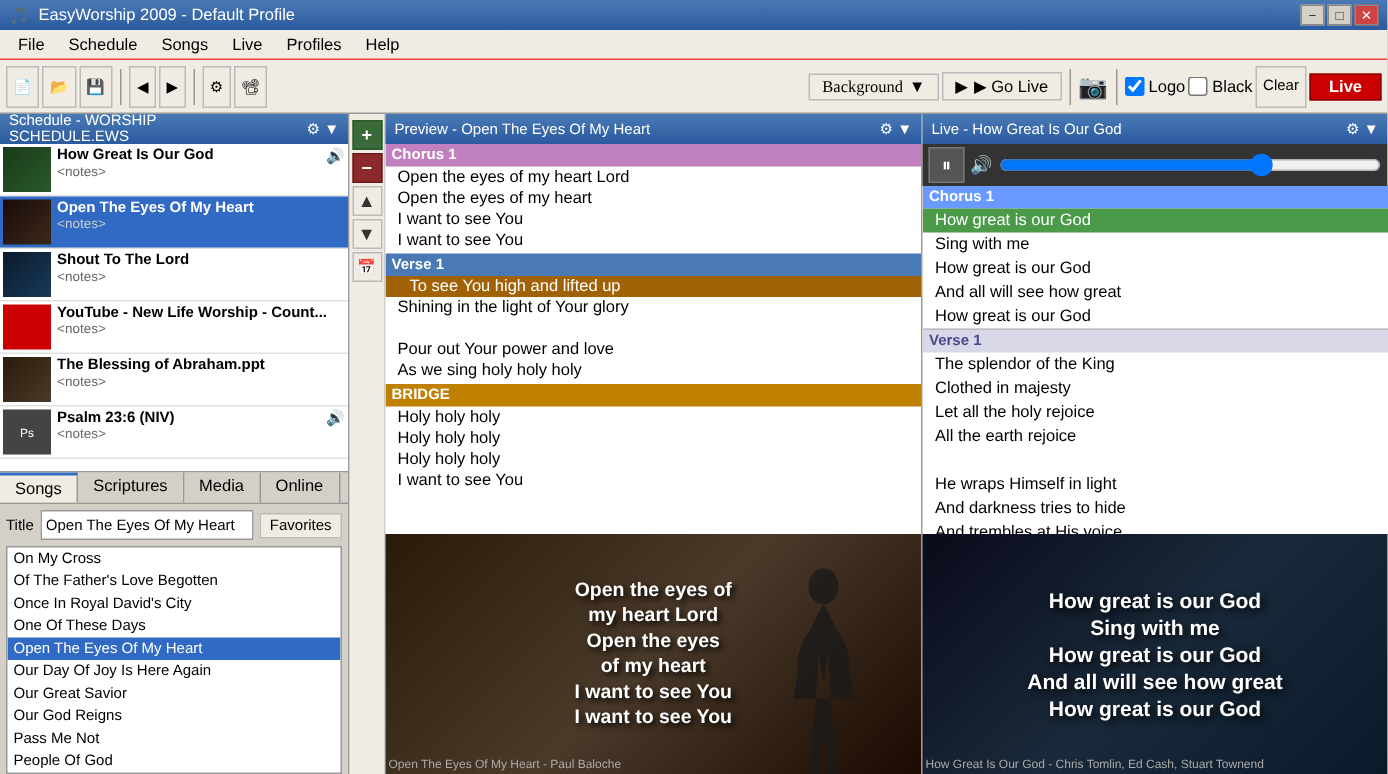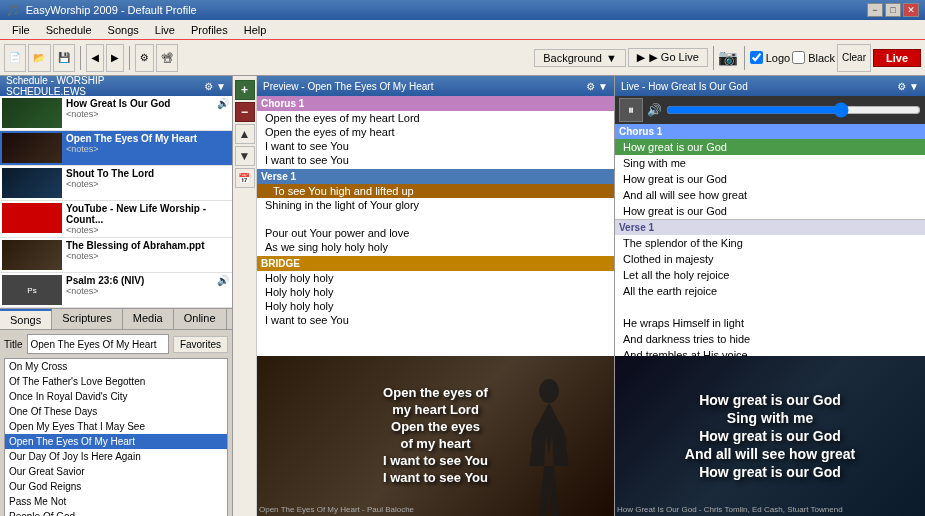--- a/index.html
+++ b/index.html
@@ -13,32 +13,32 @@
 
     
     .menu-bar { background: #f0ece4; height: 20px; display: flex; align-items: center; padding: 0 4px; border-bottom: 1px solid #ef4444; }
     .menu-item { padding: 2px 8px; font-size: 11px; cursor: pointer; }
 
     
     .toolbar { background: #f0ece4; height: 36px; display: flex; align-items: center; padding: 2px 4px; gap: 2px; border-bottom: 1px solid #999; }
     .toolbar-btn { background: #f0ece4; border: 1px solid #bbb; padding: 2px 4px; font-size: 10px; cursor: pointer; height: 28px; display: flex; align-items: center; gap: 2px; }
     .toolbar-sep { width: 1px; background: #999; height: 24px; margin: 0 3px; }
     .toolbar-spacer { flex: 1; }
-    .bg-btn { background: #f0ece4; border: 1px solid #bbb; padding: 2px 8px; font-size: 11px; cursor: pointer; display: flex; align-items: center; gap: 4px; }
+    .bg-btn { background: #f0ece4; border: 1px solid #bbb; padding: 2px 8px; font-size: 11px; cursor: pointer; display: flex; align-items: center; gap: 4px; font-family: Liberation Serif, serif; }
     .go-live-btn { background: #f0ece4; border: 1px solid #bbb; padding: 2px 8px; font-size: 11px; cursor: pointer; display: flex; align-items: center; gap: 4px; }
     .live-btn-red { background: #cc0000; color: white; border: 1px solid #880000; padding: 2px 12px; font-size: 11px; font-weight: bold; cursor: pointer; }
     .checkbox-label { display: flex; align-items: center; gap: 3px; font-size: 11px; }
 
     
     .main-container { display: flex; height: calc(516px - 76px); }
     .panel-header { background: linear-gradient(to bottom, #4a7ab5, #2a5a9f); color: white; height: 20px; display: flex; align-items: center; padding: 0 6px; font-size: 10px; gap: 47px; }
     .panel-header-title { flex: 1; }
     .schedule-item { display: flex; align-items: flex-start; padding: 2px; border-bottom: 1px solid #e0e0e0; cursor: pointer; }
     .schedule-item.selected { background: #316ac5; color: white; }
-    .schedule-thumb { width: 60px; height: 30px; background: #333; flex-shrink: 0; margin-right: 4px; }
+    .schedule-thumb { width: 32px; height: 30px; background: #333; flex-shrink: 0; margin-right: 4px; }
     .schedule-item-info { flex: 1; }
     .schedule-item-title { font-size: 10px; font-weight: bold; }
     .schedule-item-notes { font-size: 9px; color: #666; }
     .schedule-item.selected .schedule-item-notes { color: #ccc; }
     .tabs-row { display: flex; background: #d4d0c8; border-bottom: 1px solid #999; }
     .tab { padding: 3px 10px; font-size: 11px; cursor: pointer; border-right: 1px solid #999; background: #d4d0c8; }
     .tab.active { background: #f0ece4; border-top: 2px solid #316ac5; }
     .songs-title-row { display: flex; align-items: center; padding: 4px; gap: 4px; }
     .songs-title-label { font-size: 10px; }
     .songs-title-input { flex: 1; height: 20px; font-size: 10px; border: 1px solid #999; padding: 1px 3px; }
@@ -217,21 +217,20 @@
       <div class="songs-title-row">
         <span class="songs-title-label">Title</span>
         <input class="songs-title-input" type="text" value="Open The Eyes Of My Heart" style="">
         <button class="favorites-btn">Favorites</button>
       </div>
       <div class="songs-list">
         <div class="songs-list-item">On My Cross</div>
         <div class="songs-list-item">Of The Father's Love Begotten</div>
         <div class="songs-list-item">Once In Royal David's City</div>
         <div class="songs-list-item">One Of These Days</div>
-        <div class="songs-list-item">Open My Eyes That I May See</div>
         <div class="songs-list-item selected">Open The Eyes Of My Heart</div>
         <div class="songs-list-item">Our Day Of Joy Is Here Again</div>
         <div class="songs-list-item">Our Great Savior</div>
         <div class="songs-list-item">Our God Reigns</div>
         <div class="songs-list-item">Pass Me Not</div>
         <div class="songs-list-item">People Of God</div>
       </div>
 
     </div>
 

